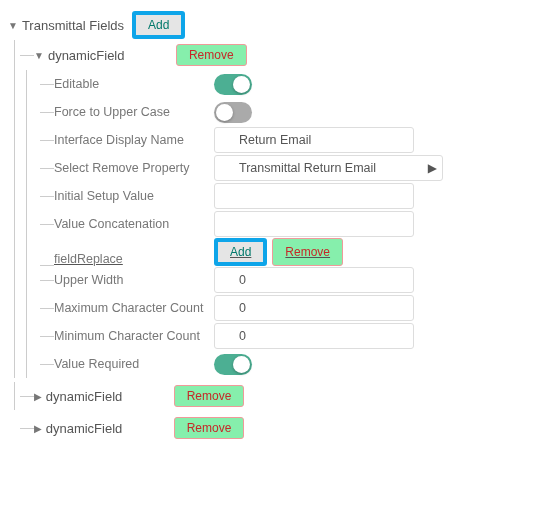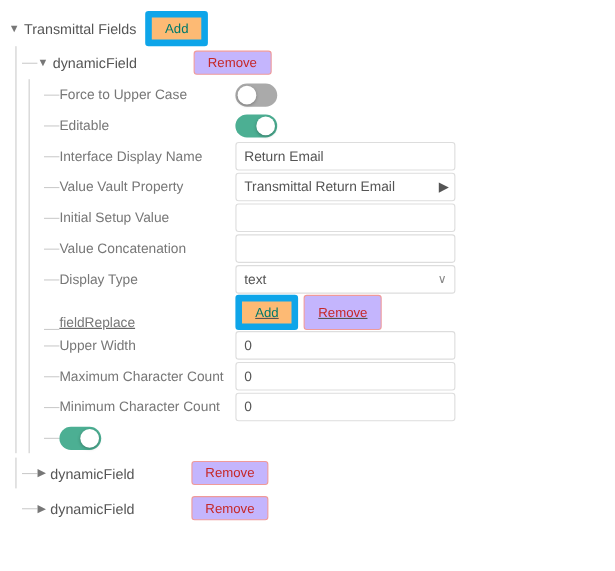--- a/index.html
+++ b/index.html
@@ -22,35 +22,35 @@
     .btn {
       border: none;
       border-radius: 3px;
       padding: 3px 12px;
       font-size: 12px;
       cursor: pointer;
       font-weight: 500;
     }
 
     .btn-add {
-      background-color: #fdba74;
+      background-color: #e5e5e5;
       color: #00796b;
-      border: 6px solid #0ea5e9;
+      border: 4px solid #0ea5e9;
     }
 
     .btn-remove {
-      background-color: #c4b5fd;
+      background-color: #86efac;
       color: #c62828;
       border: 1px solid #ef9a9a;
     }
 
     .input-field {
       border: 1px solid #ddd;
       border-radius: 3px;
-      padding: 3px 7px;
+      padding: 3px 24px;
       font-size: 12.5px;
       color: #555;
       width: 200px;
       height: 26px;
       outline: none;
     }
 
     .select-wrapper {
       position: relative;
       display: inline-block;
@@ -183,76 +183,63 @@
       </div>
 
       <div style="display:flex;">
         <div style="width:20px; position:relative; flex-shrink:0;">
           <div style="position:absolute; left:6px; top:0; bottom:0; border-left:1px solid #ccc;"></div>
         </div>
         <div style="flex:1;">
 
           <div class="tree-row" style="min-height:28px; align-items:center;">
             <div style="width:14px; height:1px; background:#ccc;"></div>
+            <span class="label">Editable</span>
+            <label class="toggle toggle-on">
+              <input type="checkbox" checked="" style="">
+              <span class="toggle-slider"></span>
+            </label>
+          </div>
+
+          <div class="tree-row" style="min-height:28px; align-items:center;">
+            <div style="width:14px; height:1px; background:#ccc;"></div>
             <span class="label">Force to Upper Case</span>
             <label class="toggle toggle-off">
               <input type="checkbox" style="">
               <span class="toggle-slider"></span>
             </label>
           </div>
 
           <div class="tree-row" style="min-height:28px; align-items:center;">
             <div style="width:14px; height:1px; background:#ccc;"></div>
-            <span class="label">Editable</span>
-            <label class="toggle toggle-on">
-              <input type="checkbox" checked="" style="">
-              <span class="toggle-slider"></span>
-            </label>
-          </div>
-
-          <div class="tree-row" style="min-height:28px; align-items:center;">
-            <div style="width:14px; height:1px; background:#ccc;"></div>
             <span class="label">Interface Display Name</span>
             <input type="text" class="input-field" value="Return Email" style="">
           </div>
 
           <div class="tree-row" style="min-height:28px; align-items:center;">
             <div style="width:14px; height:1px; background:#ccc;"></div>
-            <span class="label">Value Vault Property</span>
+            <span class="label">Select Remove Property</span>
             <div class="vault-prop-wrapper">
-              <input type="text" class="input-field" value="Transmittal Return Email" style="width: 200px; padding-right: 22px;">
+              <input type="text" class="input-field" value="Transmittal Return Email" style="width: 229px; padding-right: 22px;">
               <span class="vault-arrow">▶</span>
             </div>
           </div>
 
           <div class="tree-row" style="min-height:28px; align-items:center;">
             <div style="width:14px; height:1px; background:#ccc;"></div>
             <span class="label">Initial Setup Value</span>
             <input type="text" class="input-field" value="" style="">
           </div>
 
           <div class="tree-row" style="min-height:28px; align-items:center;">
             <div style="width:14px; height:1px; background:#ccc;"></div>
             <span class="label">Value Concatenation</span>
             <input type="text" class="input-field" value="" style="">
           </div>
 
-          <div class="tree-row" style="min-height:28px; align-items:center;">
-            <div style="width:14px; height:1px; background:#ccc;"></div>
-            <span class="label">Display Type</span>
-            <div class="select-wrapper">
-              <select class="select-field">
-                <option value="text" selected="">text</option>
-                <option value="textarea">textarea</option>
-                <option value="dropdown">dropdown</option>
-                <option value="checkbox">checkbox</option>
-              </select>
-              <span class="select-arrow">∨</span>
-            </div>
-          </div>
 
           <div class="tree-row" style="min-height:28px; align-items:flex-end;text-decoration:underline;">
             <div style="width:14px; height:1px; background:#ccc;"></div>
             <span class="label">fieldReplace</span>
             <div class="btn-group">
               <button class="btn btn-add">Add</button>
               <button class="btn btn-remove">Remove</button>
             </div>
           </div>
 
@@ -269,20 +256,21 @@
           </div>
 
           <div class="tree-row" style="min-height:28px; align-items:center;">
             <div style="width:14px; height:1px; background:#ccc;"></div>
             <span class="label">Minimum Character Count</span>
             <input type="text" class="input-field" value="0" style="">
           </div>
 
           <div class="tree-row" style="min-height:28px; align-items:center;">
             <div style="width:14px; height:1px; background:#ccc;"></div>
+            <span class="label">Value Required</span>
             <label class="toggle toggle-on">
               <input type="checkbox" checked="" style="">
               <span class="toggle-slider"></span>
             </label>
           </div>
 
         </div>
       </div>
     </div>
   </div>

